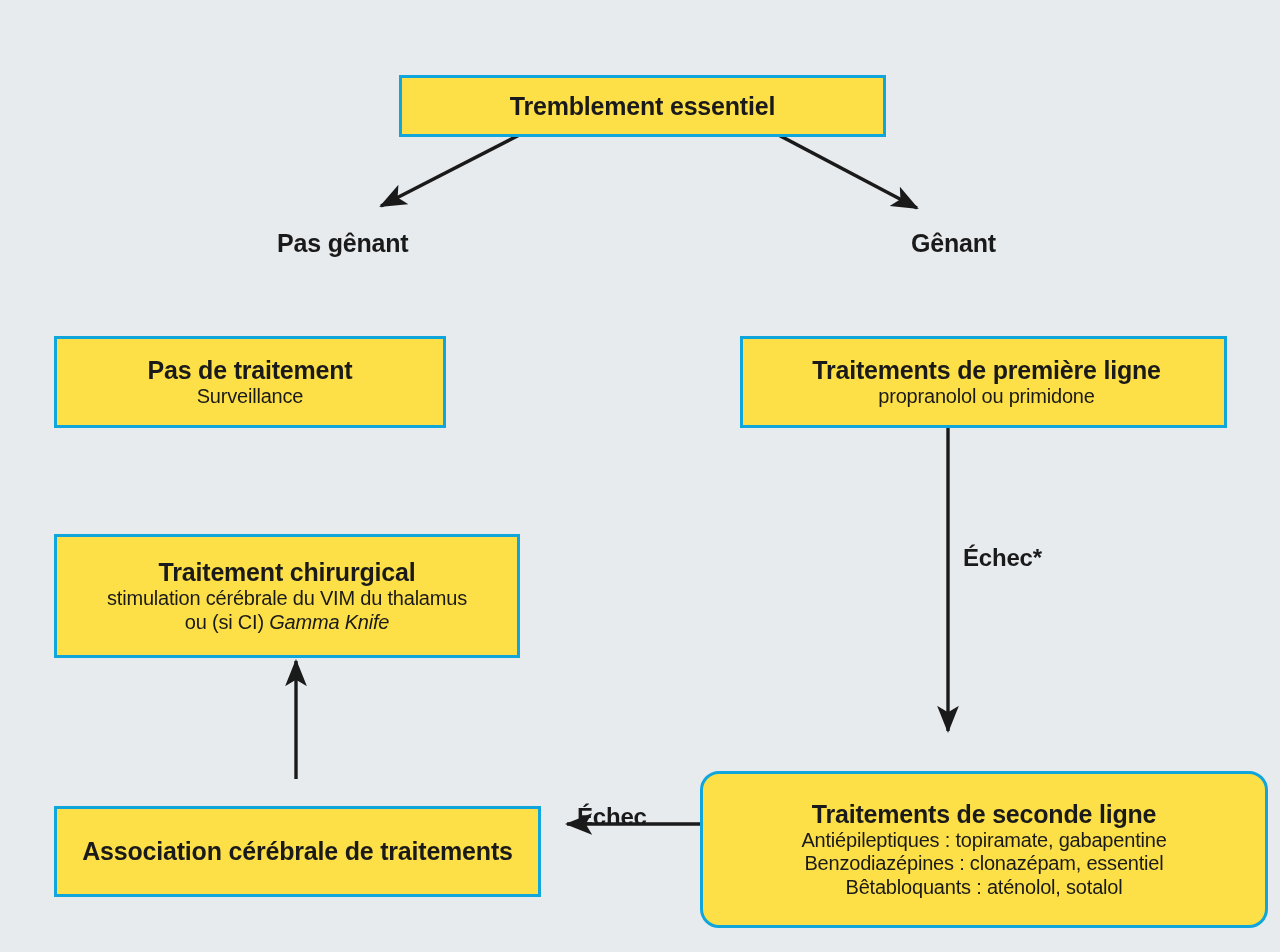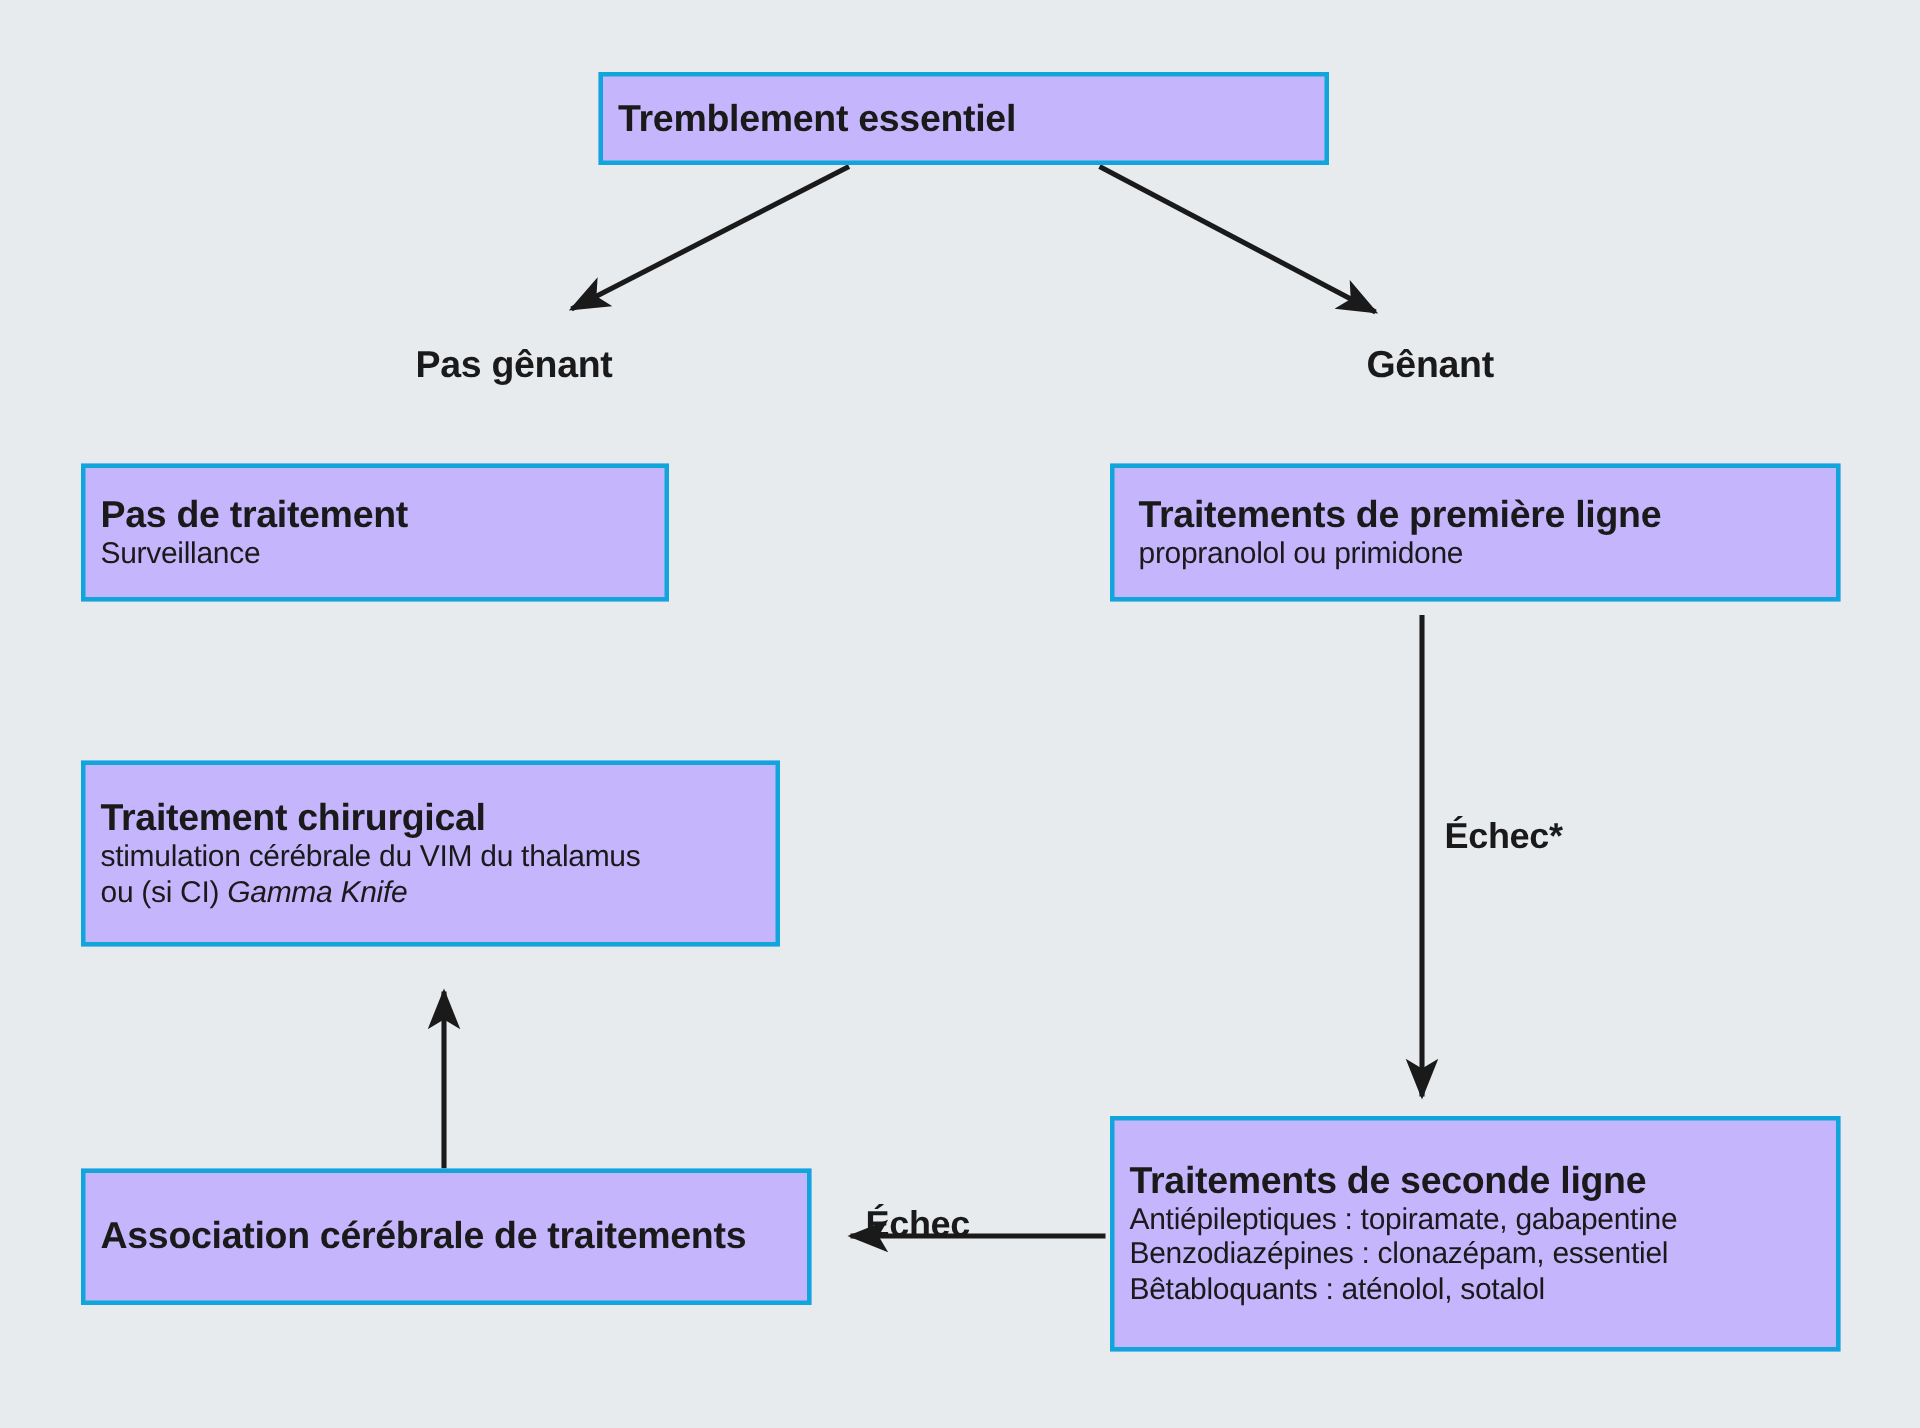--- a/index.html
+++ b/index.html
@@ -16,29 +16,30 @@
     position: relative;
     width: 1280px;
     height: 952px;
     background: #e7ebee;
     overflow: hidden;
   }
   
   .node {
     position: absolute;
     box-sizing: border-box;
-    background: #c4b5fd;
+    background: #fde047;
     border: 3px solid #11a6db;
     display: flex;
     flex-direction: column;
-    align-items: flex-start;
+    align-items: center;
     justify-content: center;
     text-align: center;
     line-height: 1.16;
     padding: 4px 10px;
+    margin-top: 27px;
   }
   .node .ttl {
     font-weight: bold;
     font-size: 25px;
     letter-spacing: -0.2px;
     white-space: nowrap;
   }
   .node .sub {
     font-weight: normal;
     font-size: 20px;
@@ -48,21 +49,21 @@
   .node .sub .ital {
     font-style: italic;
   }
 
   
   #node-root      { left: 399px;  top: 48px;  width: 487px; height: 62px; }
   #node-no-treat  { left: 54px;   top: 309px; width: 392px; height: 92px; }
   #node-first     { left: 740px;  top: 309px; width: 487px; height: 92px; padding-left: 16px; }
   #node-surgical  { left: 54px;   top: 507px; width: 466px; height: 124px; }
   #node-assoc     { left: 54px;   top: 779px; width: 487px; height: 91px; }
-  #node-second    { left: 740px;  top: 744px; width: 487px; height: 157px; }
+  #node-second    { left: 700px;  top: 744px; width: 568px; height: 157px; border-radius: 19px; }
 
   
   .branch-label {
     position: absolute;
     font-weight: bold;
     font-size: 25px;
     white-space: nowrap;
     letter-spacing: -0.2px;
   }
   #label-pas-genant { left: 277px; top: 229px; text-align: right; }

